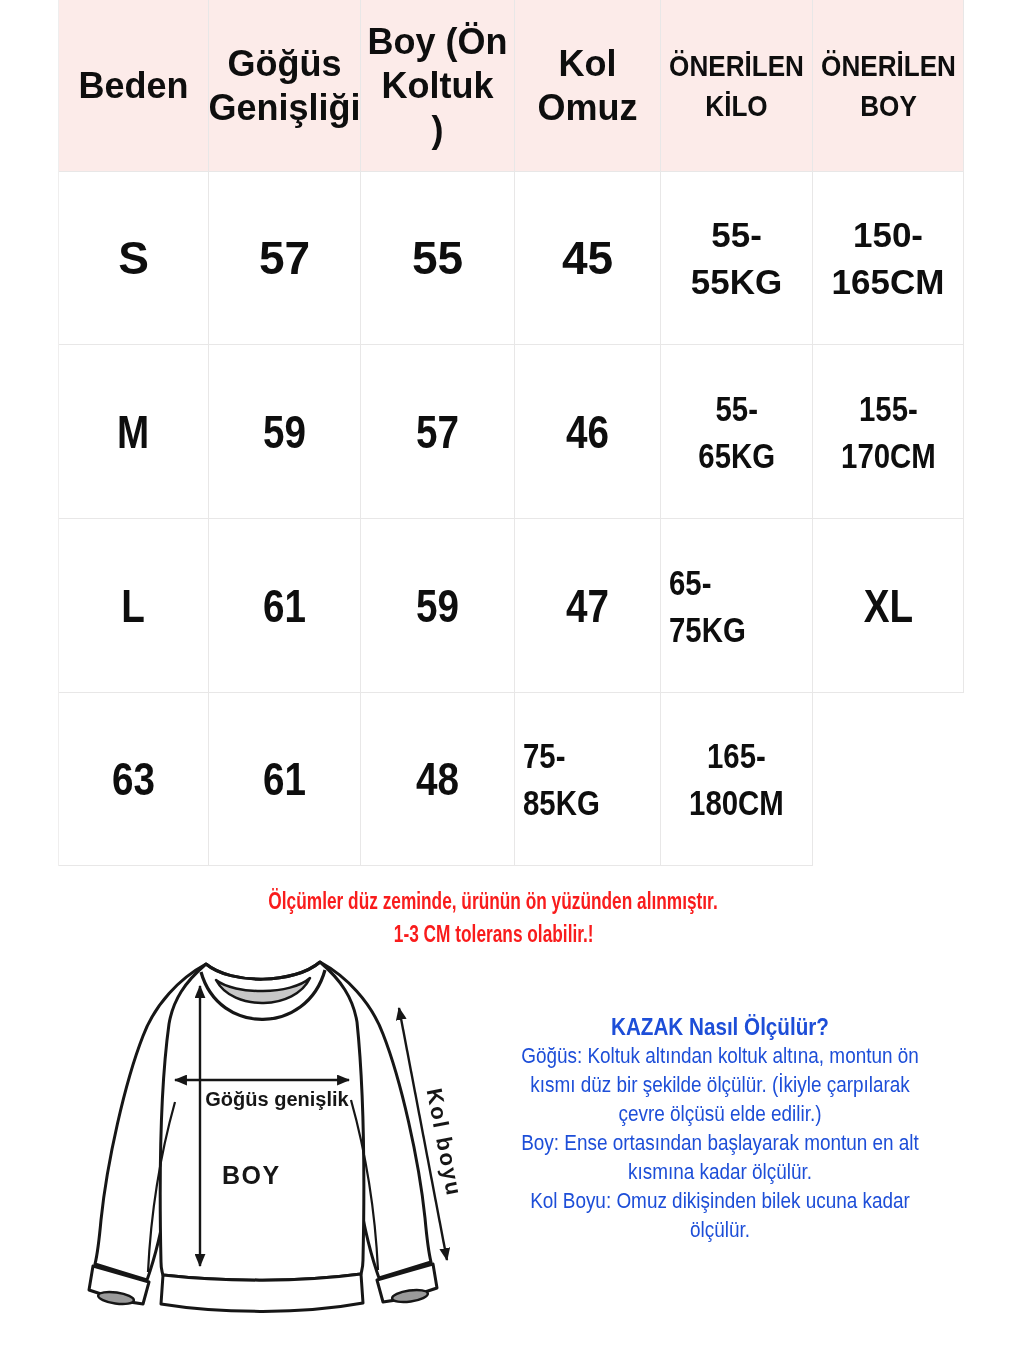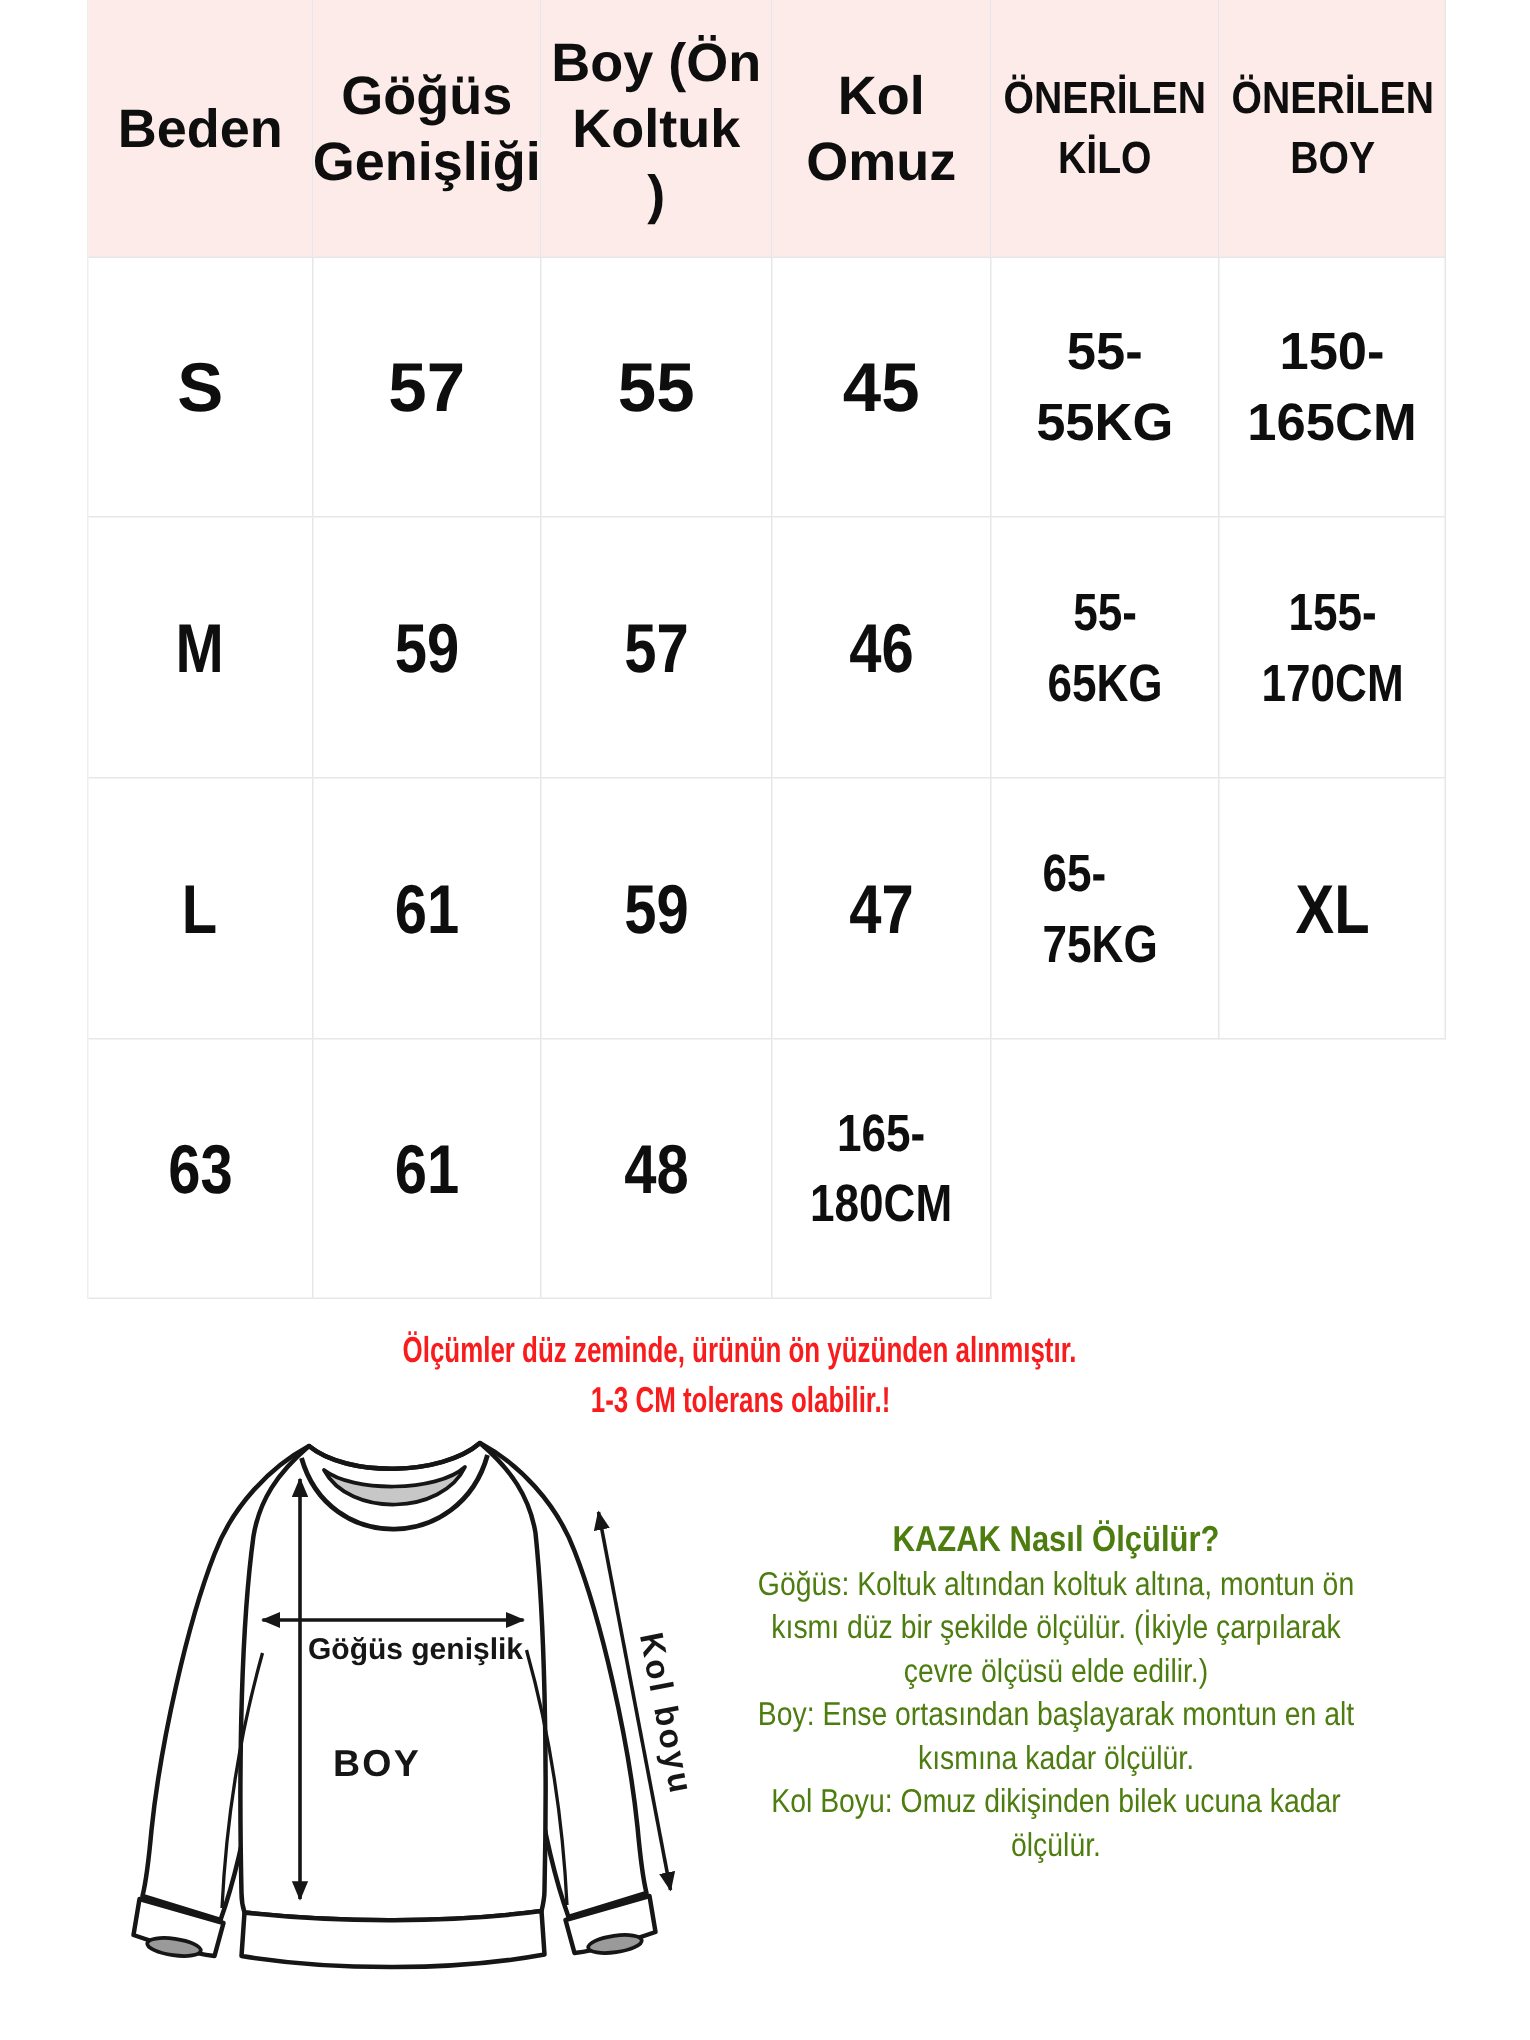--- a/index.html
+++ b/index.html
@@ -22,31 +22,31 @@
     overflow:hidden;
   }
   .cellTxt{white-space:pre-line;display:inline-block;text-align:center;}
   .hdr{background:#fcebe9;}
   .hdr .cellTxt{font-weight:bold;font-size:36px;line-height:44px;}
   .hdr-small .cellTxt{font-size:30px;line-height:40px;transform:scaleX(0.87);transform-origin:center;}
   .c-size .cellTxt{font-weight:bold;font-size:46px;}
   .c-num .cellTxt{font-weight:bold;font-size:46px;}
   .c-range .cellTxt{font-weight:bold;font-size:35px;line-height:47px;}
   .cond .cellTxt{transform:scaleX(0.84);transform-origin:center;}
-  .left-al{justify-content:center;padding-left:8px;}
+  .left-al{justify-content:flex-start;padding-left:8px;}
   .left-al .cellTxt{text-align:left;transform-origin:left center;}
   
   .notes{position:absolute;left:0;top:884px;width:987px;text-align:center;
          color:#f91c1c;font-weight:bold;font-size:24px;line-height:33px;}
   .notes .sq{display:inline-block;transform:scaleX(0.72);transform-origin:center;white-space:nowrap;}
   
   .diagram{position:absolute;left:85px;top:952px;width:390px;height:405px;}
   .diagram svg{display:block;}
   
-  .instructions{position:absolute;left:424px;top:1012px;width:560px;text-align:center;color:#4d7c0f;}
+  .instructions{position:absolute;left:440px;top:1012px;width:560px;text-align:center;color:#1d4ed8;}
   .instructions .sqblock{transform:scaleX(0.86);transform-origin:50% 0;}
   .instructions .title{font-weight:bold;font-size:24px;line-height:29px;white-space:pre-line;}
   .instructions p{margin:0;font-size:22px;line-height:29px;white-space:pre-line;}
 </style>
 </head>
 <body>
 
 <div class="sheet">
 
   <div class="size-table">
@@ -139,20 +139,24 @@
         <span class="cellTxt">XL</span>
       </div>
     <div class="cell c-num cond">
         <span class="cellTxt">63</span>
       </div>
     <div class="cell c-num cond">
         <span class="cellTxt">61</span>
       </div>
     <div class="cell c-num cond">
         <span class="cellTxt">48</span>
+      </div>
+    <div class="cell c-range cond left-al">
+        <span class="cellTxt">75-
+85KG</span>
       </div>
     <div class="cell c-range cond">
         <span class="cellTxt">165-
 180CM</span>
       </div>
   </div>
 
   <div class="notes">
     <div><span class="sq">Ölçümler düz zeminde, ürünün ön yüzünden alınmıştır.</span></div>
     <div><span class="sq">1-3 CM tolerans olabilir.!</span></div>

